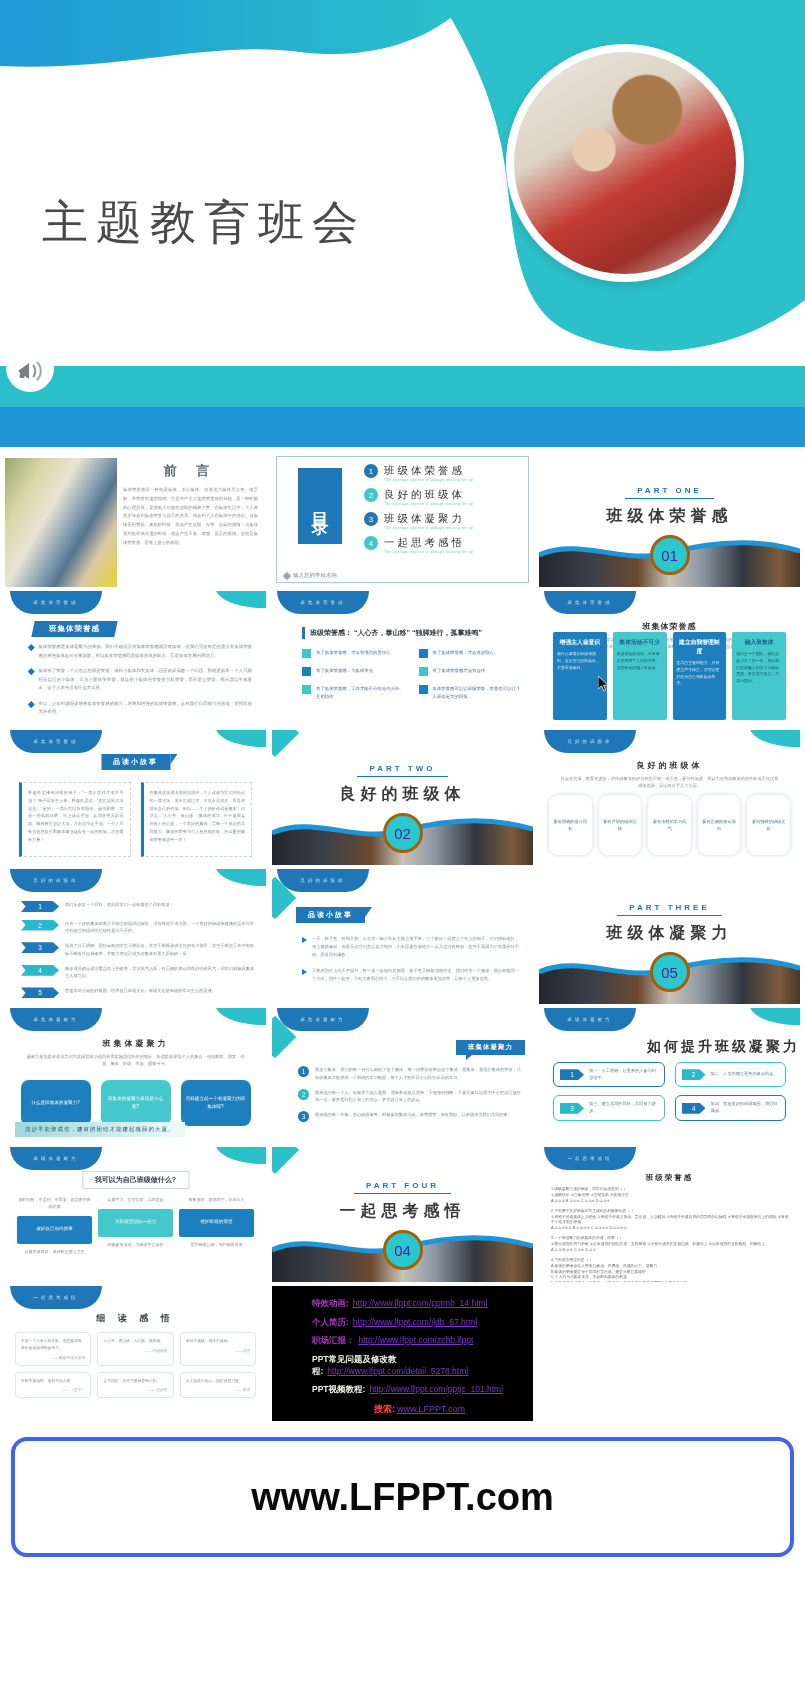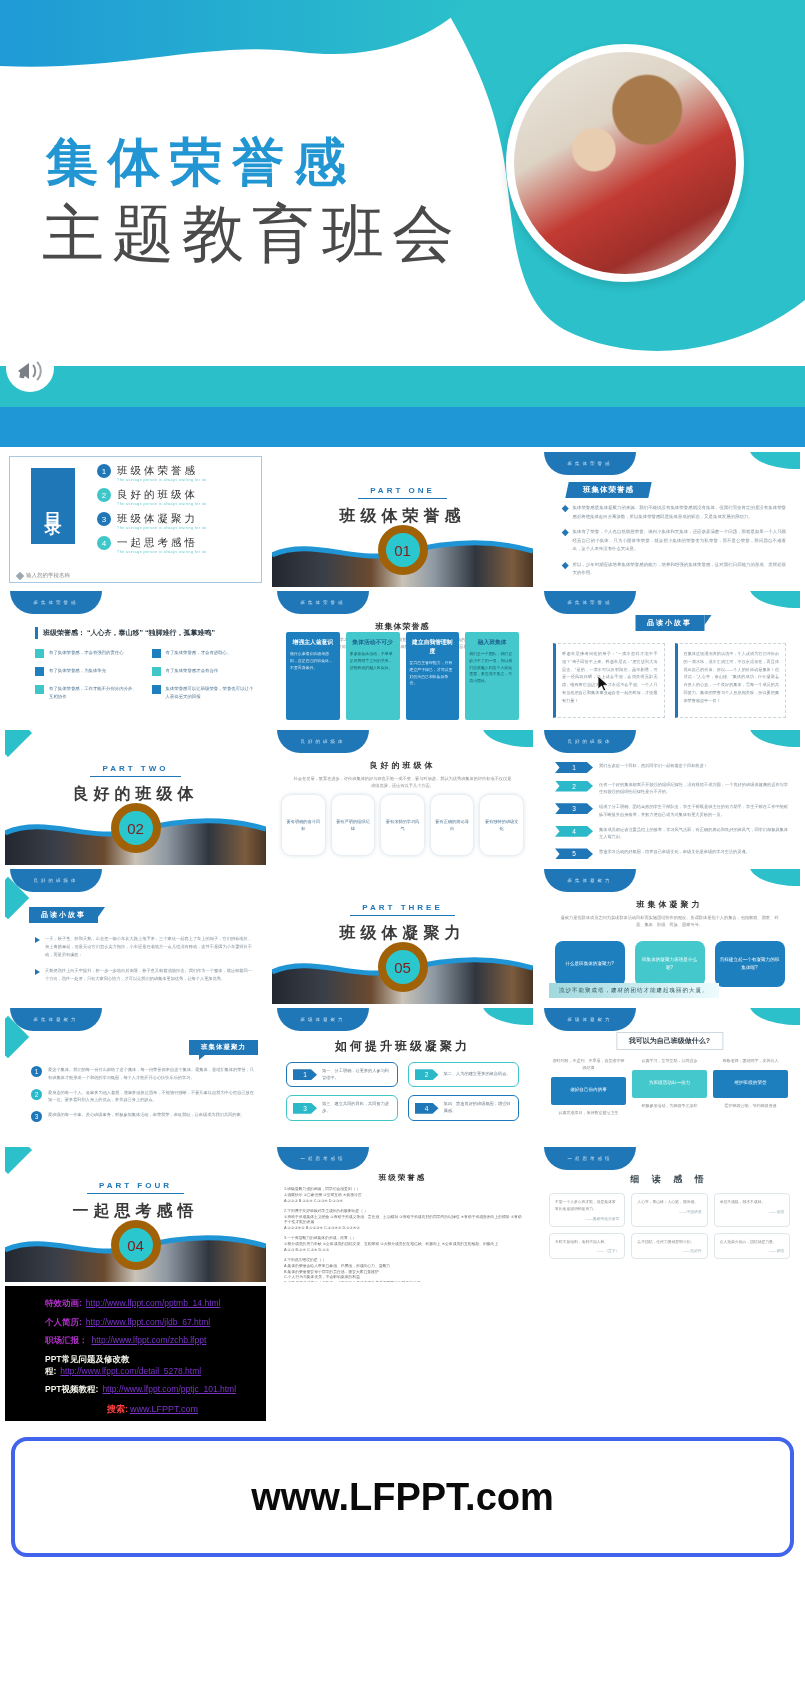--- a/index.html
+++ b/index.html
@@ -9,21 +9,21 @@
   
   .cover{position:absolute;top:0;left:0;width:805px;height:447px;background:#fff;overflow:hidden;}
   .cover-svg{position:absolute;top:0;left:0;}
   .photo-circle{position:absolute;left:506px;top:44px;width:222px;height:222px;border:8px solid #fff;border-radius:50%;
     background:
       radial-gradient(circle at 60% 26%, #a8794a 0 16%, rgba(0,0,0,0) 17%),
       radial-gradient(circle at 36% 44%, #e9cdb0 0 11%, rgba(0,0,0,0) 12%),
       linear-gradient(150deg,#ece7df 0%,#ddd3c5 35%,#c23b33 58%,#9e2f2a 78%,#d8cfc2 100%);
     box-shadow:0 4px 10px rgba(0,0,0,.12);}
   .cover-accent{position:absolute;left:46px;top:128px;margin:0;font-size:52px;font-weight:700;color:#2196D3;letter-spacing:10px;}
-  .cover-main{position:absolute;left:42px;top:192px;margin:0;font-size:62px;font-weight:500;color:#4a4a4a;letter-spacing:8px;}
+  .cover-main{position:absolute;left:42px;top:192px;margin:0;font-size:46px;font-weight:500;color:#4a4a4a;letter-spacing:8px;}
   .cover-desc{position:absolute;left:48px;top:278px;width:660px;margin:0;font-size:9.5px;color:#9a9a9a;line-height:2.4;}
   .cover-fields{position:absolute;left:44px;top:338px;display:flex;gap:28px;}
   .field{width:96px;height:22px;border:1px solid #bcbcbc;border-radius:9px;display:flex;align-items:center;padding-left:10px;
     font-size:10.5px;color:#666;background:#fff;}
   .band-teal{position:absolute;left:0;top:366px;width:805px;height:41px;background:#2BBFCA;}
   .band-blue{position:absolute;left:0;top:407px;width:805px;height:40px;background:#1F96D5;}
   .megaphone-wrap{position:absolute;left:6px;top:344px;width:48px;height:48px;background:#fff;border-radius:50%;
     display:flex;align-items:center;justify-content:center;z-index:3;}
 
   
@@ -36,21 +36,21 @@
     border-radius:0 0 0 60px / 0 0 0 26px;transform:rotate(-5deg);z-index:1;}
   .ltri{position:absolute;left:-12px;top:14px;width:30px;height:30px;background:#2BC0CA;transform:rotate(45deg);z-index:1;}
 
   
   .divider{display:flex;flex-direction:column;align-items:center;}
   .part-eyebrow{margin-top:34px;color:#2077B8;font-size:8px;font-weight:700;letter-spacing:3px;
     border-bottom:1px solid #2077B8;padding:0 12px 3px;}
   .divider-title{margin-top:7px;font-size:16px;font-weight:600;color:#3a3a3a;letter-spacing:5px;}
   .dv{position:absolute;bottom:0;left:0;width:100%;height:56px;}
   .num-circle{position:absolute;bottom:12px;left:50%;transform:translateX(-50%);width:34px;height:34px;background:#2BC7CE;
-    border:8px solid #a16207;border-radius:50%;color:#7f1d1d;font-size:15px;display:flex;align-items:center;justify-content:center;z-index:2;}
+    border:3px solid #a16207;border-radius:50%;color:#4c1d95;font-size:15px;display:flex;align-items:center;justify-content:center;z-index:2;}
   .corner-teal{position:absolute;left:-14px;top:-14px;width:34px;height:34px;background:#2BC0CA;transform:rotate(45deg);}
 
   
   .pf-photo{position:absolute;left:0;top:6px;bottom:0;width:112px;
     background:linear-gradient(120deg,#9aa86a 0%,#d9d7a8 22%,#e9e3d3 40%,#7e99ad 58%,#55748c 66%,#d9c9a8 80%,#e3d14a 95%);}
   .pf-right{position:absolute;left:118px;right:8px;top:10px;}
   .pf-title{margin:0;text-align:center;font-size:13px;font-weight:600;color:#5a6a72;letter-spacing:8px;}
   .pf-body{margin:6px 0 0;font-size:4.3px;color:#8a8a8a;line-height:2.05;text-align:justify;}
 
   
@@ -144,21 +144,21 @@
   .bubble{position:absolute;right:8px;top:32px;background:#2077B8;color:#fff;font-size:6.5px;font-weight:700;
     padding:3px 12px;letter-spacing:1px;}
   .bubble:after{content:"";position:absolute;left:10px;bottom:-5px;border-top:5px solid #2077B8;border-right:6px solid transparent;}
   .cp-list{position:absolute;left:26px;right:12px;top:58px;}
   .cp-item{display:flex;gap:6px;margin-bottom:7px;align-items:flex-start;}
   .cp-num{flex:0 0 auto;width:11px;height:11px;border-radius:50%;color:#fff;font-size:6.5px;display:flex;align-items:center;justify-content:center;}
   .cp-num.b{background:#2077B8;} .cp-num.t{background:#2BB8C8;}
   .cp-text{margin:0;font-size:4.2px;color:#7c8a94;line-height:1.85;text-align:justify;}
 
   
-  .ci-title{margin:30px 0 0;text-align:center;font-size:12px;font-weight:700;color:#333;letter-spacing:3px;}
+  .ci-title{margin:30px 0 0;text-align:right;font-size:14px;font-weight:700;color:#333;letter-spacing:3px;}
   .ci-grid{position:absolute;left:14px;right:14px;top:54px;display:grid;grid-template-columns:1fr 1fr;gap:8px 10px;}
   .ci-item{border:1px solid #dde5ea;border-radius:6px;padding:5px 6px;display:flex;gap:5px;align-items:center;}
   .ci-item.b{border-color:#2077B8;} .ci-item.t{border-color:#3EC6C9;}
   .ci-badge{flex:0 0 auto;width:24px;height:11px;color:#fff;font-size:6.5px;display:flex;align-items:center;justify-content:center;
     clip-path:polygon(0 0,75% 0,100% 50%,75% 100%,0 100%);}
   .ci-badge.b{background:#2077B8;} .ci-badge.t{background:#2BB8C8;}
   .ci-text{margin:0;font-size:4.2px;color:#6a7a88;line-height:1.6;}
 
   
   .act-title{position:absolute;left:50%;transform:translateX(-50%);top:24px;border:1px solid #cdd8e0;
@@ -238,36 +238,42 @@
 </svg>
 
 <div id="page">
 
   <div class="cover">
     <svg class="cover-svg" width="805" height="447">
       <path d="M440,0 H805 V300 C740,352 640,368 565,330 C505,298 515,200 500,140 C490,90 465,40 440,0 Z" fill="#2BC0CA"></path>
       <path d="M0,0 H470 C440,34 380,62 300,52 C210,40 120,72 0,66 Z" fill="url(#covergrad)"></path>
     </svg>
     <div class="photo-circle"></div>
-    <h1 class="cover-accent">集体荣誉感</h1>
     <h1 class="cover-main">主题教育班会</h1>
     <div class="band-teal"></div>
     <div class="band-blue"></div>
     <div class="megaphone-wrap">
       <svg width="30" height="30" viewBox="0 0 30 30">
         <polygon points="3,18 14,10 14,26" fill="#7a7f85"></polygon>
         <rect x="5" y="17" width="5" height="8" rx="1" fill="#7a7f85" transform="rotate(12 7 21)"></rect>
         <path d="M18,12 C21,15 21,21 18,24" stroke="#8a8f95" stroke-width="2" fill="none"></path>
         <path d="M22,9 C27,14 27,22 22,27" stroke="#a0a5ab" stroke-width="2" fill="none"></path>
       </svg>
     </div>
   </div>
 
   <div class="grid">
 
+    <div class="slide">
+      <div class="pf-photo"></div>
+      <div class="pf-right">
+        <h3 class="pf-title">前 言</h3>
+        <p class="pf-body">集体荣誉感是一种热爱集体、关心集体、自觉地为集体尽义务、做贡献、争荣誉的道德情感。它是共产主义道德荣誉感的基础，是一种积极的心理品质，是激励人们奋发进取的精神力量。在集体生活中，个人将逐步体会到集体荣誉与自己的关系，体会到个人在集体中的地位。当集体受到赞扬、奖励的时候，就会产生欣慰、光荣、自豪的感情；当集体受到批评或冷遇的时候，就会产生不安、羞愧、自责的感情。这就是集体荣誉感，是有上进心的表现。</p>
+      </div>
+    </div>
 
     <div class="slide">
       <div class="toc-frame"></div>
       <div class="toc-box">目录</div>
       <div class="toc-items">
         <div class="toc-item">
           <div class="toc-num blue">1</div>
           <div>
               <div class="toc-label">班级体荣誉感</div>
           <span class="toc-sub">The average person is always waiting for an</span>

